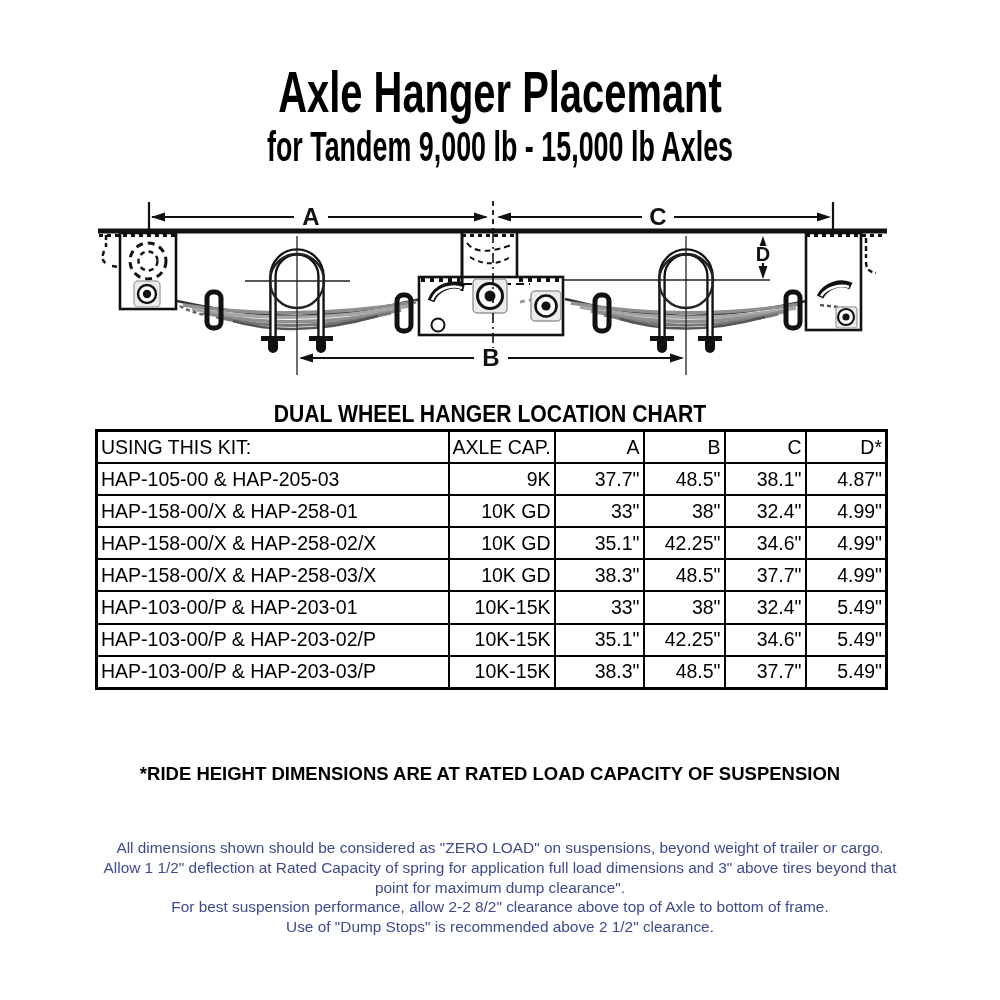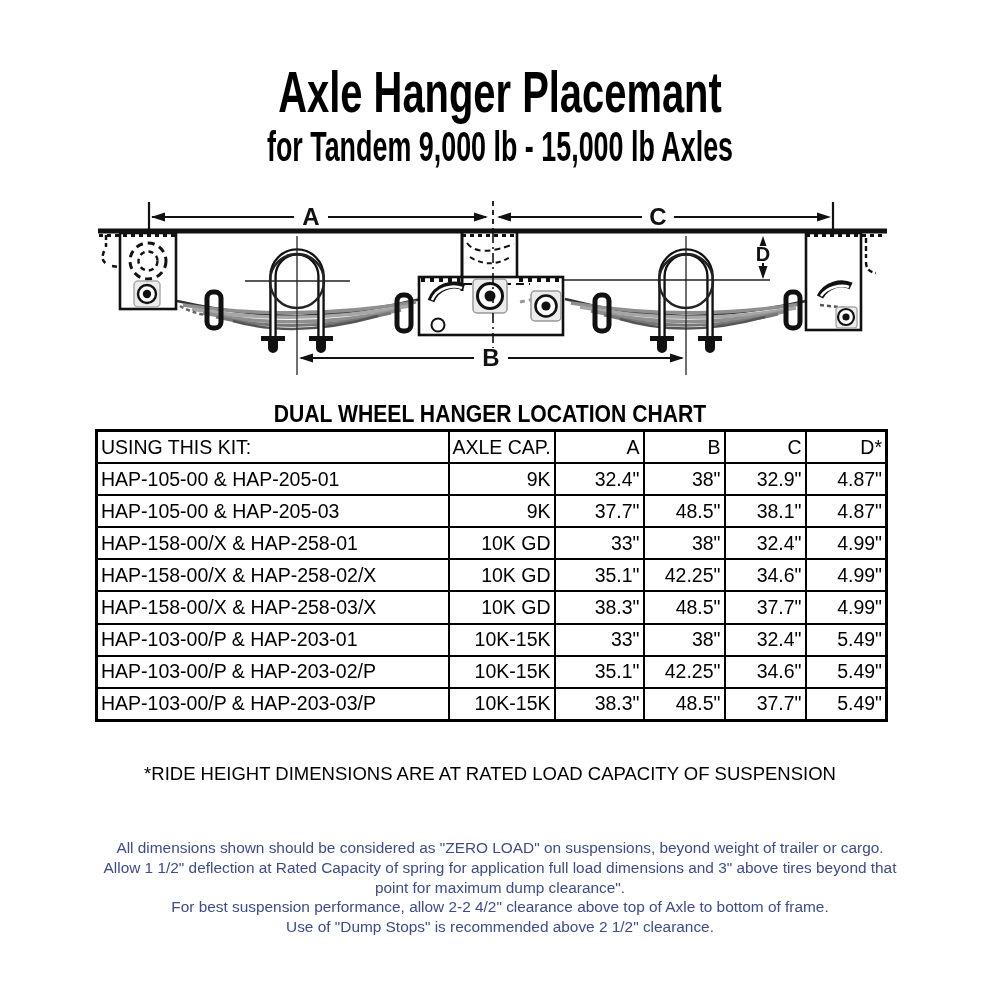--- a/index.html
+++ b/index.html
@@ -31,21 +31,21 @@
     border-collapse:collapse; table-layout:fixed;
     border:3px solid #000;
   }
   table.loc td {
     border:2.4px solid #000; height:30.1px; font-size:19.5px;
     text-align:right; padding:0 3px; white-space:nowrap; overflow:hidden;
   }
   table.loc td.l { text-align:left; }
   .footnote1, .footnote2 {
     position:absolute; left:0; width:980px; text-align:center;
-    font-size:18.5px; font-weight:normal; white-space:nowrap;
+    font-size:18.5px; font-weight:bold; white-space:nowrap;
   }
   .footnote1 { top:763px; }
   .footnote2 { top:793px; left:10px; }
   .notes {
     position:absolute; top:838px; left:0; width:1000px; text-align:center;
     font-size:15.4px; line-height:19.8px; font-weight:normal;
   }
   svg text.dim {
     font-family:"Liberation Sans", sans-serif; font-size:24px; font-weight:600;
     fill:#111; text-anchor:middle;
@@ -210,28 +210,20 @@
     <tbody>
         <tr>
       <td class="l">USING THIS KIT:</td>
       <td>AXLE CAP.</td>
       <td>A</td>
       <td>B</td>
       <td>C</td>
       <td>D*</td>
     </tr>
     <tr>
-      <td class="l">HAP-105-00 &amp; HAP-205-01</td>
-      <td>9K</td>
-      <td>32.4"</td>
-      <td>38"</td>
-      <td>32.9"</td>
-      <td>4.87"</td>
-    </tr>
-    <tr>
       <td class="l">HAP-105-00 &amp; HAP-205-03</td>
       <td>9K</td>
       <td>37.7"</td>
       <td>48.5"</td>
       <td>38.1"</td>
       <td>4.87"</td>
     </tr>
     <tr>
       <td class="l">HAP-158-00/X &amp; HAP-258-01</td>
       <td>10K GD</td>
@@ -282,17 +274,17 @@
     </tr>
   </tbody>
     </table>
 
   <div class="footnote1">*RIDE HEIGHT DIMENSIONS ARE AT RATED LOAD CAPACITY OF SUSPENSION</div>
 
   <div class="notes" style="color: rgb(62, 75, 142);">
     <div>All dimensions shown should be considered as "ZERO LOAD" on suspensions, beyond weight of trailer or cargo.</div>
     <div>Allow 1 1/2" deflection at Rated Capacity of spring for application full load dimensions and 3" above tires beyond that</div>
     <div>point for maximum dump clearance".</div>
-    <div>For best suspension performance, allow 2-2 4/2" clearance above top of Axle to bottom of frame.</div>
+    <div>For best suspension performance, allow 2-2 8/2" clearance above top of Axle to bottom of frame.</div>
     <div>Use of "Dump Stops" is recommended above 2 1/2" clearance.</div>
   </div>
 
 </div>
 
 </body></html>

